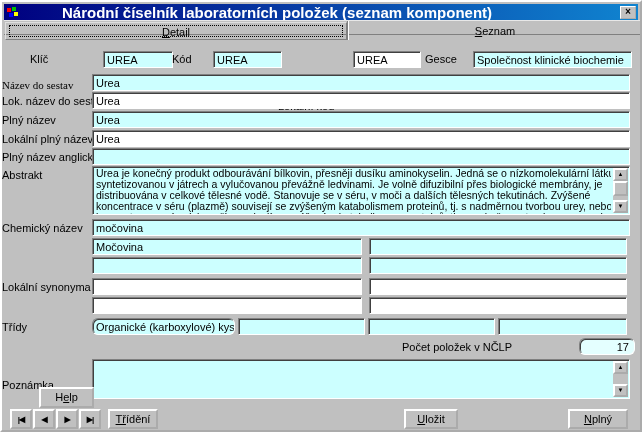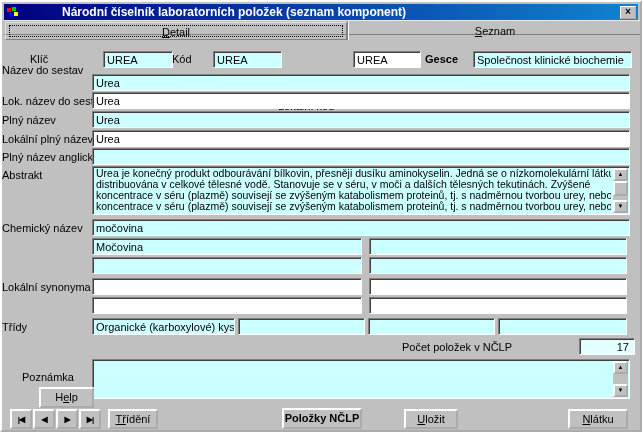--- a/index.html
+++ b/index.html
@@ -11,21 +11,21 @@
     font-family:"Liberation Sans", sans-serif;
     font-size:11px; color:#000;
     overflow:hidden;
   }
   
   .titlebar {
     position:absolute; left:2px; top:2px; right:2px; height:16px;
     background:linear-gradient(90deg,#000080,#1084d0);
     display:flex; align-items:center; padding:0 2px;
   }
-  .titlebar .title { flex:1; color:#fff; font-weight:bold; font-size:12px; margin-left:3px;
+  .titlebar .title { flex:1; color:#fff; font-weight:bold; font-size:15px; margin-left:3px;
     white-space:nowrap; overflow:hidden;padding-left:40px; }
   .appicon { width:13px; height:13px; flex:0 0 13px; }
   .closebtn {
     width:16px; height:13px; background:#c0c0c0; border:1px outset #fff;
     font-size:10px; font-weight:bold; line-height:11px; text-align:center; color:#000;
     font-family:"Liberation Mono", monospace;
   }
   
   .tabstrip {
     position:absolute; left:2px; top:18px; width:638px; height:15px;
@@ -95,41 +95,42 @@
       <span></span><span class="hot">S</span><span>eznam</span>
     </div>
   </div>
 
   <div class="lbl" style="left:28px;top:50px;width:70px;">Klíč</div>
   <div class="fld" style="left:101px;top:49px;width:70px;">UREA</div>
   <div class="lbl" style="left:170px;top:50px;width:43px;">Kód</div>
   <div class="fld" style="left:211px;top:49px;width:69px;">UREA</div>
   <div class="lbl" style="left:276px;top:50px;width:80px;margin-top:47px;">Lokální kód</div>
   <div class="fld white" style="left:351px;top:49px;width:68px;">UREA</div>
-  <div class="lbl" style="left:423px;top:50px;width:45px;font-weight:bold;">Gesce</div>
+  <div class="lbl" style="left:423px;top:50px;width:45px;">Gesce</div>
   <div class="fld" style="left:471px;top:49px;width:159px;">Společnost klinické biochemie</div>
 
-  <div class="lbl" style="left:0;top:61px;width:86px;">Název do sestav</div>
+  <div class="lbl" style="left:0;top:76px;width:86px;font-family:Liberation Serif, serif;">Název do sestav</div>
   <div class="fld" style="left:90px;top:72px;width:538px;">Urea</div>
 
   <div class="lbl" style="left:0;top:92px;width:86px;">Lok. název do sestav</div>
   <div class="fld white" style="left:90px;top:90px;width:538px;">Urea</div>
 
   <div class="lbl" style="left:0;top:111px;width:86px;">Plný název</div>
   <div class="fld" style="left:90px;top:109px;width:538px;">Urea</div>
 
   <div class="lbl" style="left:0;top:130px;width:86px;">Lokální plný název</div>
   <div class="fld white" style="left:90px;top:128px;width:538px;">Urea</div>
 
   <div class="lbl" style="left:0;top:148px;width:86px;">Plný název anglicky</div>
   <div class="fld" style="left:90px;top:146px;width:538px;"></div>
 
   <div class="lbl" style="left:0;top:166px;width:86px;">Abstrakt</div>
   <div class="fld area" style="left:90px;top:164px;width:538px;height:49px;">
     <div class="ln">Urea je konečný produkt odbourávání bílkovin, přesněji dusíku aminokyselin. Jedná se o nízkomolekulární látku</div>
+    <div class="ln">syntetizovanou v játrech a vylučovanou převážně ledvinami. Je volně difuzibilní přes biologické membrány, je</div>
     <div class="ln">distribuována v celkové tělesné vodě. Stanovuje se v séru, v moči a dalších tělesných tekutinách. Zvýšené</div>
     <div class="ln">koncentrace v séru (plazmě) souvisejí se zvýšeným katabolismem proteinů, tj. s nadměrnou tvorbou urey, nebo s</div>
     <div class="ln">koncentrace v séru (plazmě) souvisejí se zvýšeným katabolismem proteinů, tj. s nadměrnou tvorbou urey, nebo s</div>
     <div class="vsb">
       <div class="sbtn up">▲</div>
       <div class="sthumb"></div>
       <div class="sbtn down">▼</div>
     </div>
   </div>
 
@@ -141,29 +142,29 @@
   <div class="fld" style="left:90px;top:255px;width:270px;"></div>
   <div class="fld" style="left:367px;top:255px;width:258px;"></div>
 
   <div class="lbl" style="left:0;top:278px;width:86px;">Lokální synonyma</div>
   <div class="fld white" style="left:90px;top:276px;width:270px;"></div>
   <div class="fld white" style="left:367px;top:276px;width:258px;"></div>
   <div class="fld white" style="left:90px;top:295px;width:270px;"></div>
   <div class="fld white" style="left:367px;top:295px;width:258px;"></div>
 
   <div class="lbl" style="left:0;top:318px;width:86px;">Třídy</div>
-  <div class="fld" style="left:90px;top:316px;width:143px;">Organické (karboxylové) kys</div>
+  <div class="fld" style="left:90px;top:316px;width:143px;border-radius:6px;">Organické (karboxylové) kys</div>
   <div class="fld" style="left:236px;top:316px;width:127px;"></div>
   <div class="fld" style="left:366px;top:316px;width:127px;"></div>
   <div class="fld" style="left:496px;top:316px;width:129px;"></div>
 
   <div class="lbl" style="left:400px;top:338px;width:165px;">Počet položek v NČLP</div>
-  <div class="fld count" style="left:577px;top:336px;width:56px;">17</div>
+  <div class="fld count" style="left:577px;top:336px;width:56px;border-radius:6px;">17</div>
 
-  <div class="lbl" style="left:0;top:368px;width:86px;margin-left:20px;">Poznámka</div>
+  <div class="lbl" style="left:0;top:376px;width:86px;">Poznámka</div>
   <div class="fld area" style="left:90px;top:357px;width:538px;height:40px;">
     <span></span>
     <div class="vsb">
       <div class="sbtn up">▲</div>
       <div class="sbtn down">▼</div>
     </div>
   </div>
 
   <div class="btn" style="left:12px;top:385px;width:55px;height:21px;margin-left:25px;">
     <span>H</span><span class="hot">e</span><span>lp</span>
@@ -171,23 +172,22 @@
 
   <div class="btn navbtn" style="left:8px;top:407px;">|◀</div>
   <div class="btn navbtn" style="left:31px;top:407px;">◀</div>
   <div class="btn navbtn" style="left:54px;top:407px;">▶</div>
   <div class="btn navbtn" style="left:77px;top:407px;">▶|</div>
 
   <div class="btn" style="left:106px;top:407px;width:50px;height:20px;">
     <span></span><span class="hot">Tř</span><span>ídění</span>
   </div>
 
-  <div class="btn bold" style="left:280px;top:406px;width:80px;height:21px;">Položky NČLP</div>
 
   <div class="btn" style="left:402px;top:407px;width:54px;height:20px;">
     <span></span><span class="hot">U</span><span>ložit</span>
   </div>
 
   <div class="btn" style="left:566px;top:407px;width:60px;height:20px;">
-    <span></span><span class="hot">N</span><span>látku</span>
+    <span></span><span class="hot">N</span><span>plný</span>
   </div>
 
 </div>
 
 </body></html>

